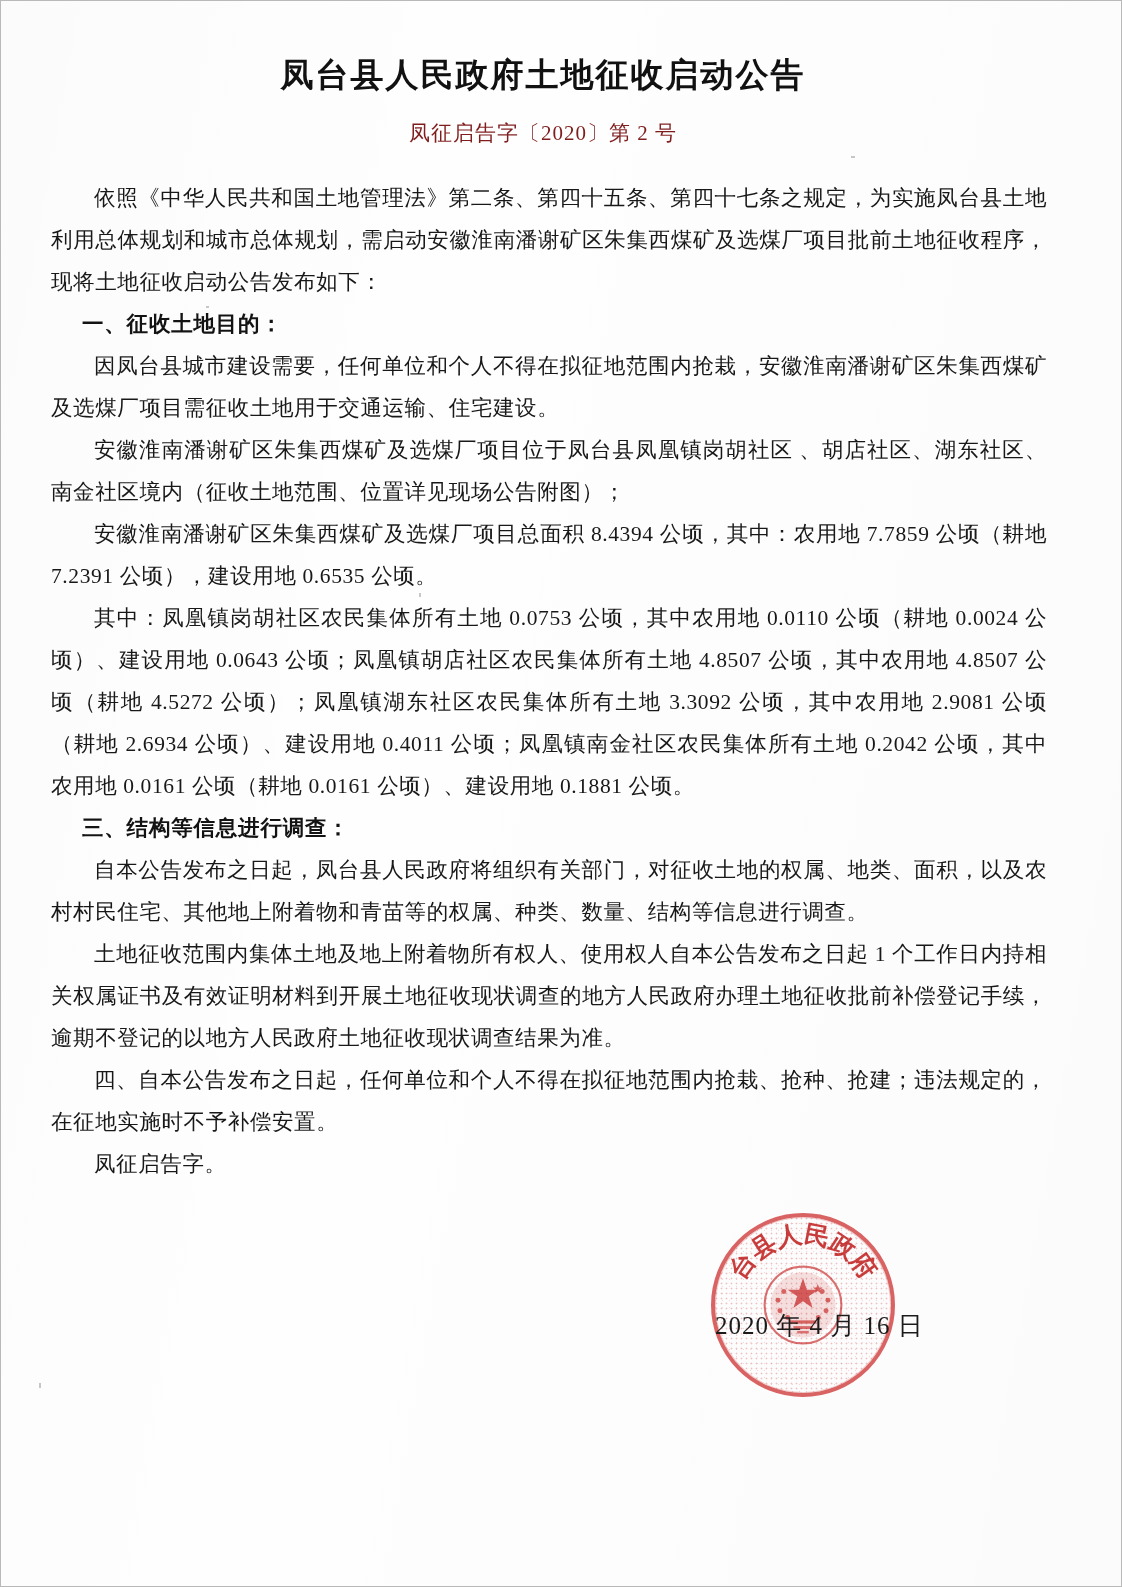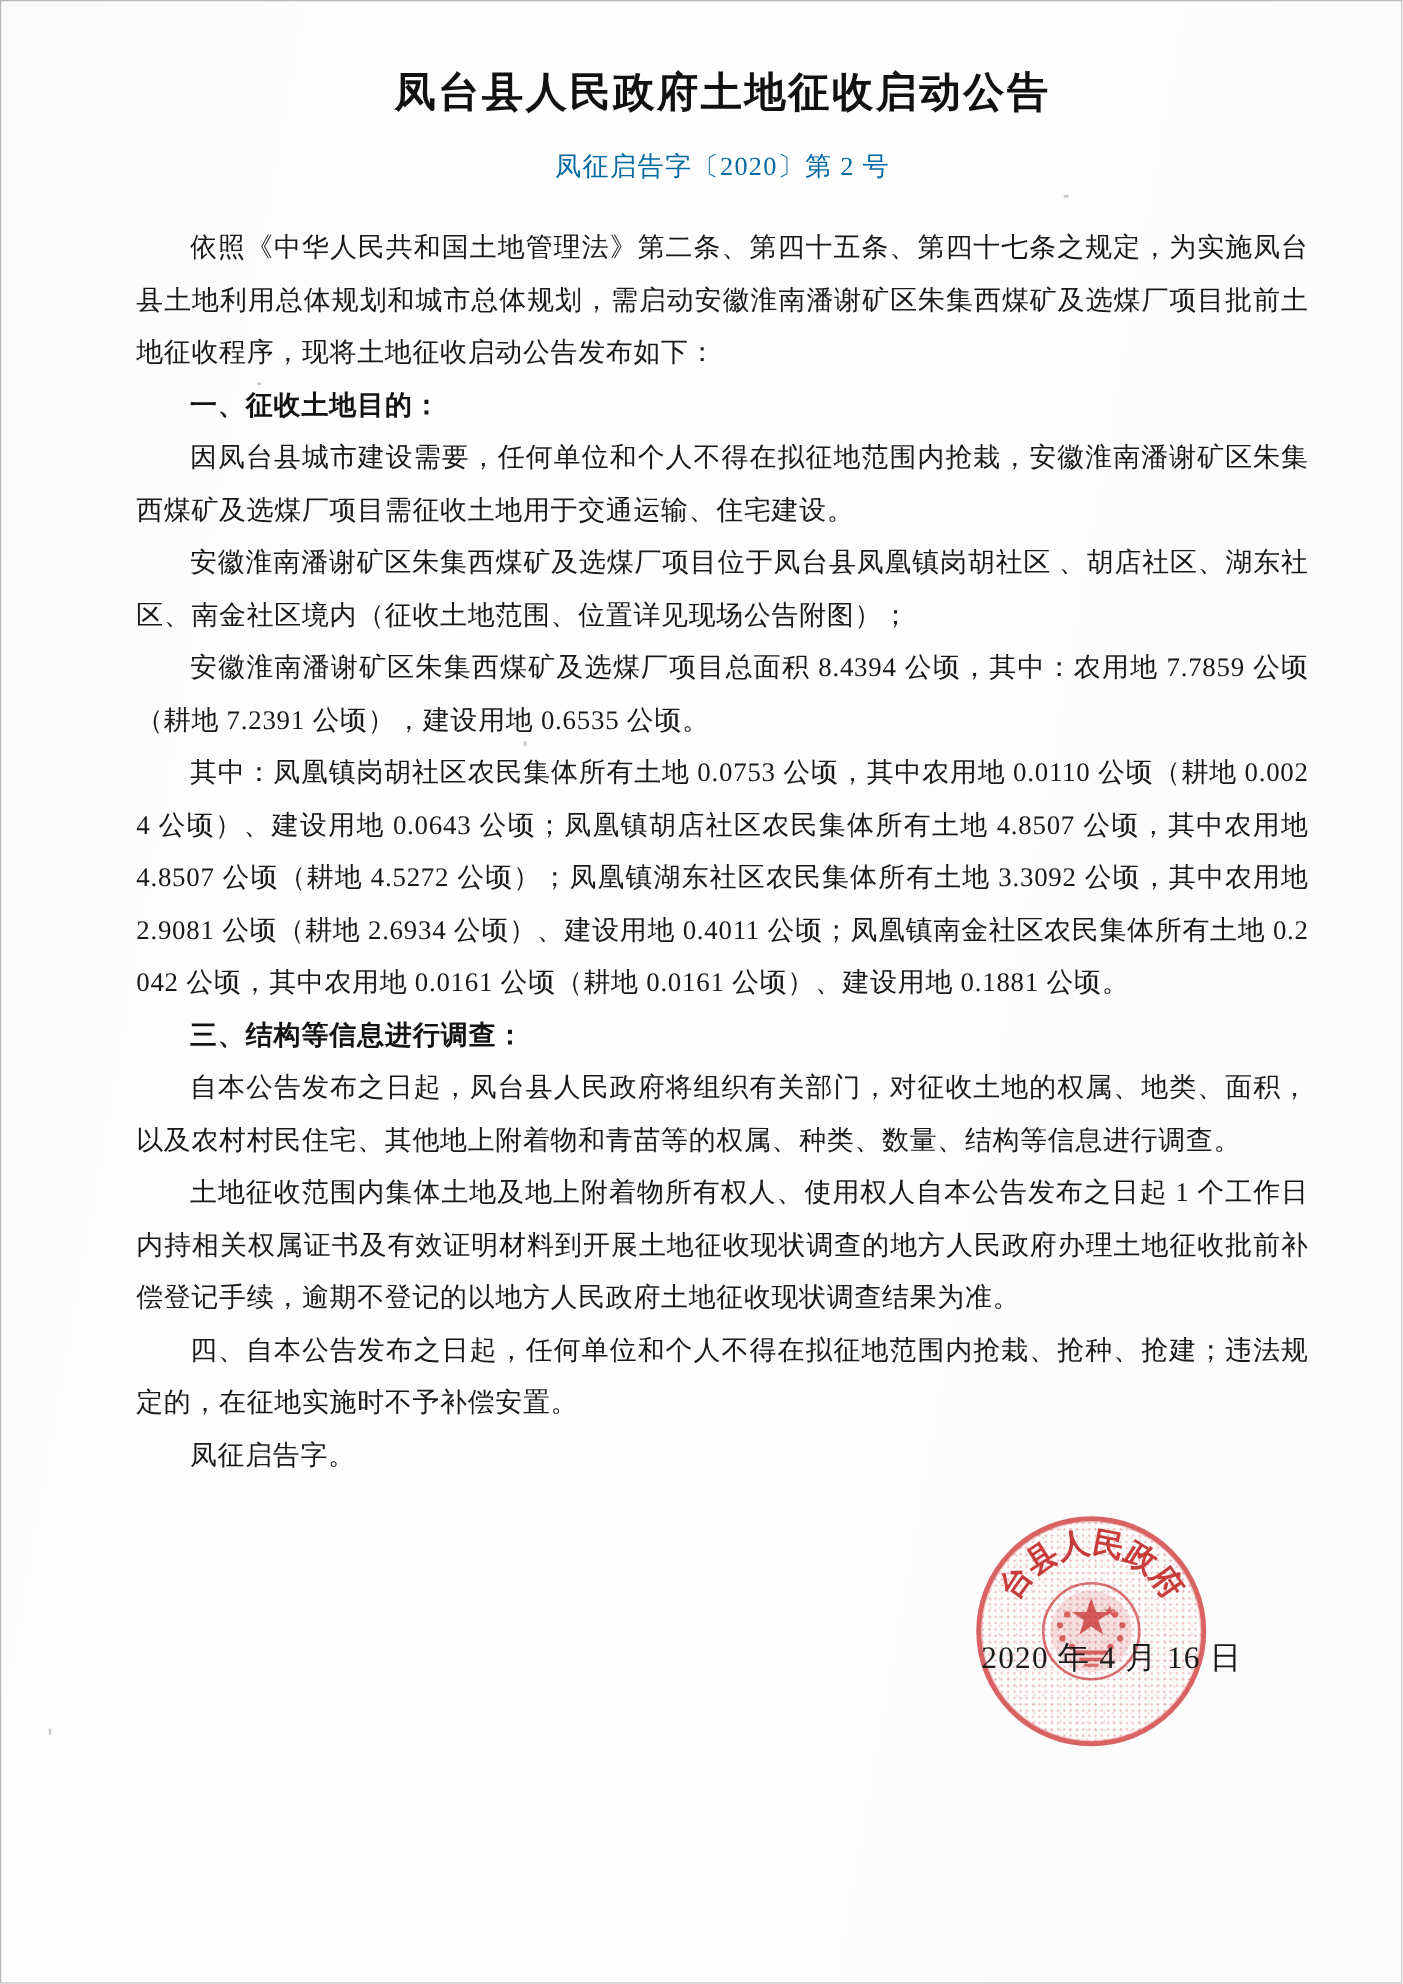--- a/index.html
+++ b/index.html
@@ -30,50 +30,50 @@
   .scan-tint {
     position: absolute;
     inset: 0;
     background:
       linear-gradient(100deg, rgba(0,0,0,0.010) 0%, rgba(0,0,0,0.000) 35%, rgba(0,0,0,0.012) 100%);
     pointer-events: none;
   }
 
   .doc-body {
     position: relative;
-    padding: 0 74px 0 108px;
+    padding: 0 74px 0 38px;
     box-sizing: border-box;
   }
 
   .doc-title {
     margin: 0;
     padding-top: 55px;
     text-align: center;
     font-size: 33px;
     font-weight: bold;
     letter-spacing: 2px;
     line-height: 1.2;
     color: #111111;
   }
 
   .doc-docnum {
     margin: 0;
     padding-top: 23px;
     text-align: center;
     font-size: 21px;
     letter-spacing: 1px;
-    color: #0369a1;
+    color: #7f1d1d;
   }
 
   .body-block {
     padding-top: 30px;
   }
 
   p.para {
-    margin: 0 0 0 0;
+    margin: 0 0 0 12px;
     font-size: 21.5px;
     line-height: 42px;
     text-align: justify;
     text-indent: 2em;
     letter-spacing: 0.6px;
     color: #181818;
     word-break: break-all;
   }
 
   p.heading {

